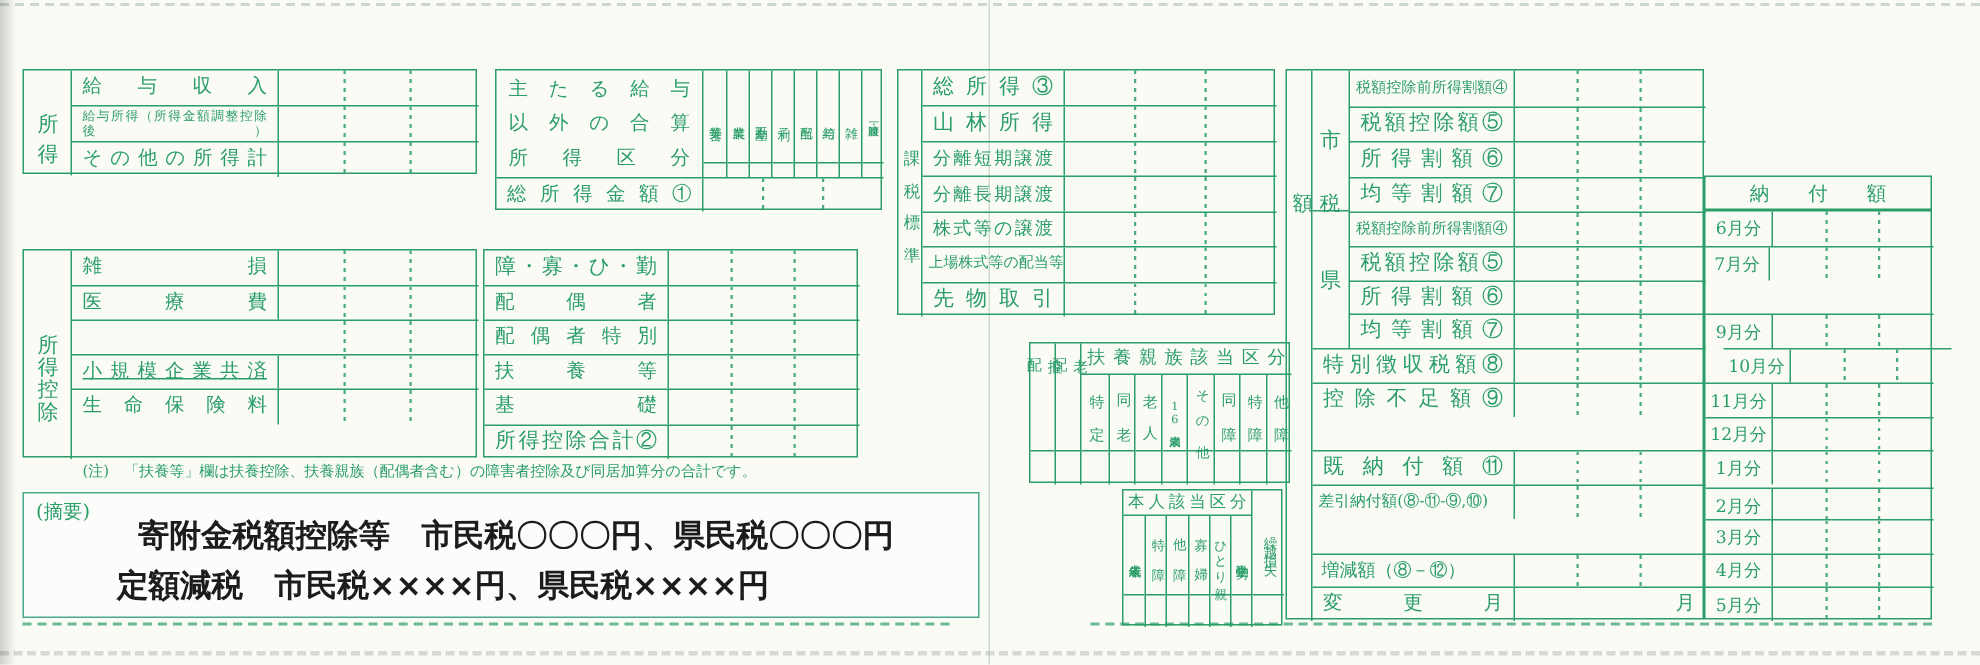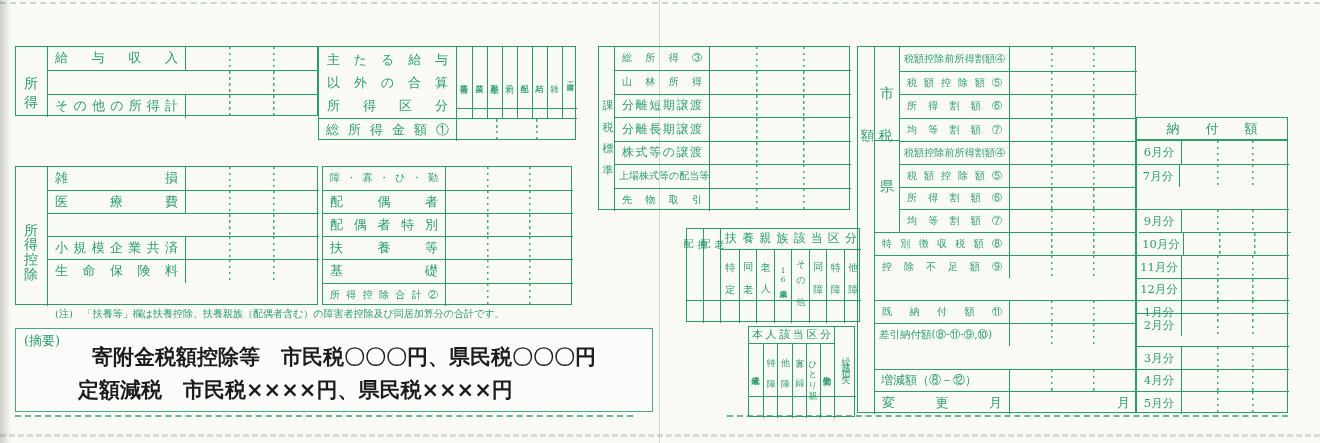--- a/index.html
+++ b/index.html
@@ -12,21 +12,21 @@
 .bb{border-bottom:1.5px solid var(--g);} .bl{border-left:1.5px solid var(--g);}
 .spread{text-align:justify;text-align-last:justify;}
 .vt{writing-mode:vertical-rl;text-orientation:upright;}
 .c{display:flex;align-items:center;justify-content:center;}
 .lbl{padding:0 7px;overflow:hidden;white-space:nowrap;}
 .val{background-image:
   repeating-linear-gradient(to bottom,rgba(43,158,104,.85) 0 2.5px,transparent 2.5px 6px),
   repeating-linear-gradient(to bottom,rgba(43,158,104,.85) 0 2.5px,transparent 2.5px 6px);
   background-size:1.5px 100%,1.5px 100%;background-position:33% 0,66.5% 0;background-repeat:no-repeat;} .fs85{font-size:8.5px;} .fs9{font-size:9px;} .fs10{font-size:10px;}
 .fs105{font-size:10.5px;} .fs11{font-size:11px;} .fs115{font-size:11.5px;}
-.fs12{font-size:12px;} .fs125{font-size:10px;} .fs13{font-size:13px;} .fs14{font-size:14px;}
+.fs12{font-size:12px;} .fs125{font-size:14px;} .fs13{font-size:13px;} .fs14{font-size:14px;}
 .black{color:#1c1c1c;font-family:"DejaVu Sans","Liberation Sans",sans-serif;font-weight:600;}
 </style>
 </head>
 <body>
 
 <div class="abs" style="left:0;top:2px;width:1320px;height:0;border-top:2px dashed #ccd6cf;"></div>
 <div class="abs" style="left:0;top:434px;width:1320px;height:0;border-top:3px dashed #d9d9d3;"></div>
 <div class="abs" style="left:15px;top:415px;width:618px;height:0;border-top:2px dashed rgba(43,158,104,.7);"></div>
 <div class="abs" style="left:727px;top:415px;width:561px;height:0;border-top:2px dashed rgba(43,158,104,.7);"></div>
 <div class="abs" style="left:659px;top:0;width:0;height:443px;border-left:1px solid rgba(120,170,140,.35);"></div>
@@ -34,29 +34,30 @@
 
 <div class="abs box" style="left:15px;top:46px;width:303px;height:70px;">
   <div class="abs br c" style="left:0;top:0;width:32px;height:70px;">
     <span class="vt fs14" style="letter-spacing:20px;padding-top:4px;">所得</span>
   </div>
   <div class="abs" style="left:32px;top:0;width:271px;height:23px;">
     <div class="abs br lbl spread fs13" style="left:0;top:0;width:138px;height:23px;line-height:22px;">給与収入</div>
     <div class="abs val" style="left:138px;top:0;width:133px;height:23px;"></div>
   </div>
   <div class="abs bt" style="left:32px;top:23px;width:271px;height:24px;">
+    <div class="abs br spread fs85" style="left:0;top:0;width:138px;height:24px;line-height:10px;padding:2px 7px 0 7px;white-space:normal;">給与所得（所得金額調整控除後）</div>
     <div class="abs val" style="left:138px;top:0;width:133px;height:24px;"></div>
   </div>
   <div class="abs bt" style="left:32px;top:47px;width:271px;height:23px;">
     <div class="abs br lbl spread fs13" style="left:0;top:0;width:138px;height:23px;line-height:21px;">その他の所得計</div>
     <div class="abs val" style="left:138px;top:0;width:133px;height:23px;"></div>
   </div>
 </div>
 
-<div class="abs box" style="left:318px;top:46px;width:258px;height:94px;">
+<div class="abs box" style="left:330px;top:46px;width:258px;height:94px;">
   <div class="abs br" style="left:0;top:0;width:138px;height:71px;padding:1px 0;">
     <div class="spread fs13" style="line-height:23px;padding:0 8px;">主たる給与</div>
     <div class="spread fs13" style="line-height:23px;padding:0 8px;">以外の合算</div>
     <div class="spread fs13" style="line-height:23px;padding:0 8px;">所得区分</div>
   </div>
   <div class="abs" style="left:138px;top:0;width:15px;height:71px;">
     <div class="abs bb c" style="left:0;top:0;width:100%;height:62px;">
         <span class="vt fs85">営業等</span>
       </div>
     </div>
@@ -144,21 +145,21 @@
     <div class="abs val" style="left:138px;top:0;width:133px;height:100%;"></div>
     </div>
   <div class="abs bt" style="left:32px;top:23px;width:271px;height:23px;">
     <div class="abs br lbl spread fs13" style="left:0;top:0;width:138px;height:100%;line-height:21px;">医療費</div>
     <div class="abs val" style="left:138px;top:0;width:133px;height:100%;"></div>
     </div>
   <div class="abs bt" style="left:32px;top:46px;width:271px;height:23px;">
     <div class="abs val" style="left:138px;top:0;width:133px;height:100%;"></div>
     </div>
   <div class="abs bt" style="left:32px;top:69px;width:271px;height:23px;">
-    <div class="abs br lbl spread fs13" style="left:0;top:0;width:138px;height:100%;line-height:21px;">小規模企業共済</div>
+    <div class="abs br lbl spread fs13" style="left:0;top:0;width:138px;height:100%;line-height:21px;text-decoration:underline;">小規模企業共済</div>
     <div class="abs val" style="left:138px;top:0;width:133px;height:100%;"></div>
     </div>
   <div class="abs bt" style="left:32px;top:92px;width:271px;height:24px;">
     <div class="abs br lbl spread fs13" style="left:0;top:0;width:138px;height:100%;line-height:22px;">生命保険料</div>
     <div class="abs val" style="left:138px;top:0;width:133px;height:100%;"></div>
     </div>
 </div>
 
 <div class="abs box" style="left:322px;top:166px;width:250px;height:139px;">
   <div class="abs" style="left:0;top:0;width:250px;height:23px;">
@@ -358,37 +359,37 @@
     <div class="abs val" style="left:45px;top:0;width:107px;height:100%;"></div>
     </div>
   <div class="abs bt" style="left:0;top:23px;width:152px;height:23px;">
     <div class="abs br c fs115" style="left:0;top:0;width:43px;height:100%;">7月分</div>
     <div class="abs val" style="left:45px;top:0;width:107px;height:100%;"></div>
     </div>
   <div class="abs bt" style="left:0;top:68px;width:152px;height:23px;">
     <div class="abs br c fs115" style="left:0;top:0;width:45px;height:100%;">9月分</div>
     <div class="abs val" style="left:45px;top:0;width:107px;height:100%;"></div>
     </div>
-  <div class="abs bt" style="left:2px;top:91px;width:152px;height:23px;">
+  <div class="abs bt" style="left:12px;top:91px;width:152px;height:23px;">
     <div class="abs br c fs115" style="left:0;top:0;width:45px;height:100%;">10月分</div>
     <div class="abs val" style="left:45px;top:0;width:107px;height:100%;"></div>
     </div>
   <div class="abs bt" style="left:0;top:114px;width:152px;height:23px;">
     <div class="abs br c fs115" style="left:0;top:0;width:45px;height:100%;">11月分</div>
     <div class="abs val" style="left:45px;top:0;width:107px;height:100%;"></div>
     </div>
   <div class="abs bt" style="left:0;top:137px;width:152px;height:22px;">
     <div class="abs br c fs115" style="left:0;top:0;width:45px;height:100%;">12月分</div>
     <div class="abs val" style="left:45px;top:0;width:107px;height:100%;"></div>
     </div>
   <div class="abs bt" style="left:0;top:159px;width:152px;height:23px;">
     <div class="abs br c fs115" style="left:0;top:0;width:45px;height:100%;">1月分</div>
     <div class="abs val" style="left:45px;top:0;width:107px;height:100%;"></div>
     </div>
-  <div class="abs bt" style="left:0;top:172px;width:152px;height:23px;padding-left:31px;">
+  <div class="abs bt" style="left:0;top:184px;width:152px;height:23px;padding-left:31px;">
     <div class="abs br c fs115" style="left:0;top:0;width:45px;height:100%;">2月分</div>
     <div class="abs val" style="left:45px;top:0;width:107px;height:100%;"></div>
     </div>
   <div class="abs bt" style="left:0;top:205px;width:152px;height:23px;">
     <div class="abs br c fs115" style="left:0;top:0;width:45px;height:100%;">3月分</div>
     <div class="abs val" style="left:45px;top:0;width:107px;height:100%;"></div>
     </div>
   <div class="abs bt" style="left:0;top:228px;width:152px;height:22px;">
     <div class="abs br c fs115" style="left:0;top:0;width:45px;height:100%;">4月分</div>
     <div class="abs val" style="left:45px;top:0;width:107px;height:100%;"></div>

